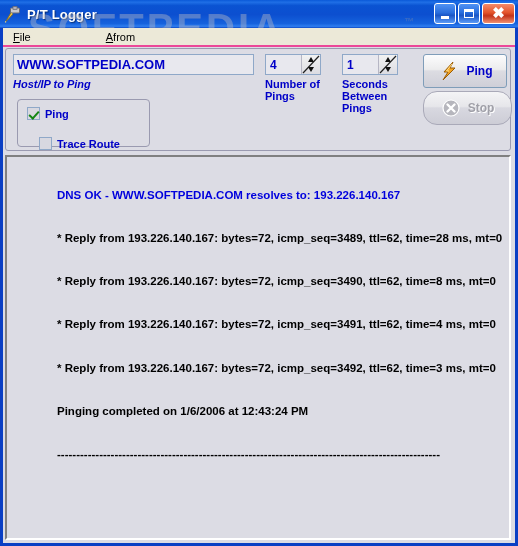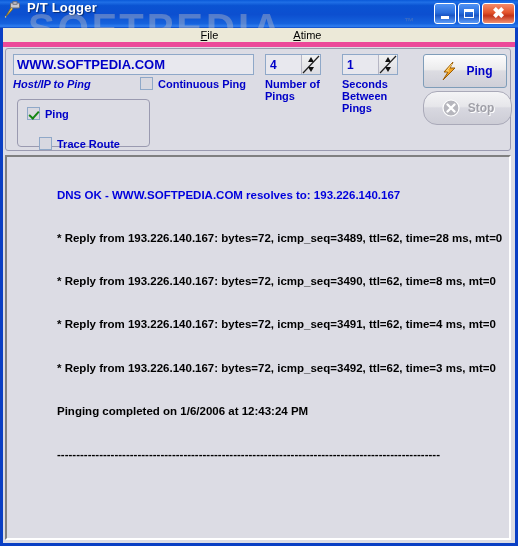--- a/index.html
+++ b/index.html
@@ -23,20 +23,21 @@
   
   .titlebar {
     position: absolute;
     left: 0; top: 0;
     width: 518px;
     height: 28px;
     background: linear-gradient(to bottom,
       #0a59d8 0%, #1f6fe6 8%, #0a53d2 20%,
       #0c4fd0 52%, #1562dd 84%, #2f7ef0 94%, #0b48c4 100%);
     display: flex;
+    align-items: center;
     overflow: hidden;
   }
   .win-icon {
     width: 18px; height: 18px;
     margin-left: 4px; margin-right: 5px;
     position: relative;
     flex: 0 0 auto;
   }
   .title-text {
     color: #ffffff;
@@ -127,26 +128,25 @@
     color: rgba(170,110,110,.22);
   }
 
   
   .menubar {
     position: absolute;
     left: 3px; top: 28px;
     width: 512px;
     height: 19px;
     background: #ece9d8;
-    border-bottom: 5px solid #ec4899;
+    border-bottom: 2px solid #ec4899;
     box-sizing: border-box;
     display: flex;
     align-items: center;
     overflow: hidden;
-    justify-content: center;
   }
   .menu-item {
     font-size: 11px;
     color: #000;
     padding: 2px 6px;
     margin-left: 4px;
     cursor: default;
   }
   .menu-item:nth-child(2) { margin-left: 63px; }
   .menu-item u { text-decoration: underline; }
@@ -366,34 +366,30 @@
   </div>
 
   <div class="watermark wm-main">SOFTPEDIA</div>
   <div class="watermark wm-tm">™</div>
   <div class="watermark wm-url">www.softpedia.com</div>
   <div class="watermark wm-soft2">SOFTPEDIA</div>
   <div class="watermark wm-url2">www.softpedia.com</div>
 
   <div class="menubar">
     <div class="menu-item"><u>F</u><span>ile</span></div>
-    <div class="menu-item"><u>A</u><span>time</span></div>
+    <div class="menu-item"><u>A</u><span>from</span></div>
   </div>
 
   <div class="client">
 
     <div class="control-panel">
 
       <input class="host-input" type="text" value="WWW.SOFTPEDIA.COM" style="">
       <div class="lbl lbl-host">Host/IP to Ping</div>
 
-      <div class="cb-row cb-continuous">
-        <div class="checkbox"></div>
-        <div class="cb-label">Continuous Ping</div>
-      </div>
 
       <div class="spin spin-num">
         <input class="spin-val" type="text" value="4" style="">
         <div class="spin-btns">
           <svg width="18" height="19" viewBox="0 0 18 19">
             <line x1="1" y1="18" x2="17" y2="1" stroke="#202020" stroke-width="1.2"></line>
             <path d="M9 2 L12 7 L6 7 Z" fill="#101010"></path>
             <path d="M9 17 L6 12 L12 12 Z" fill="#101010"></path>
           </svg>
         </div>

